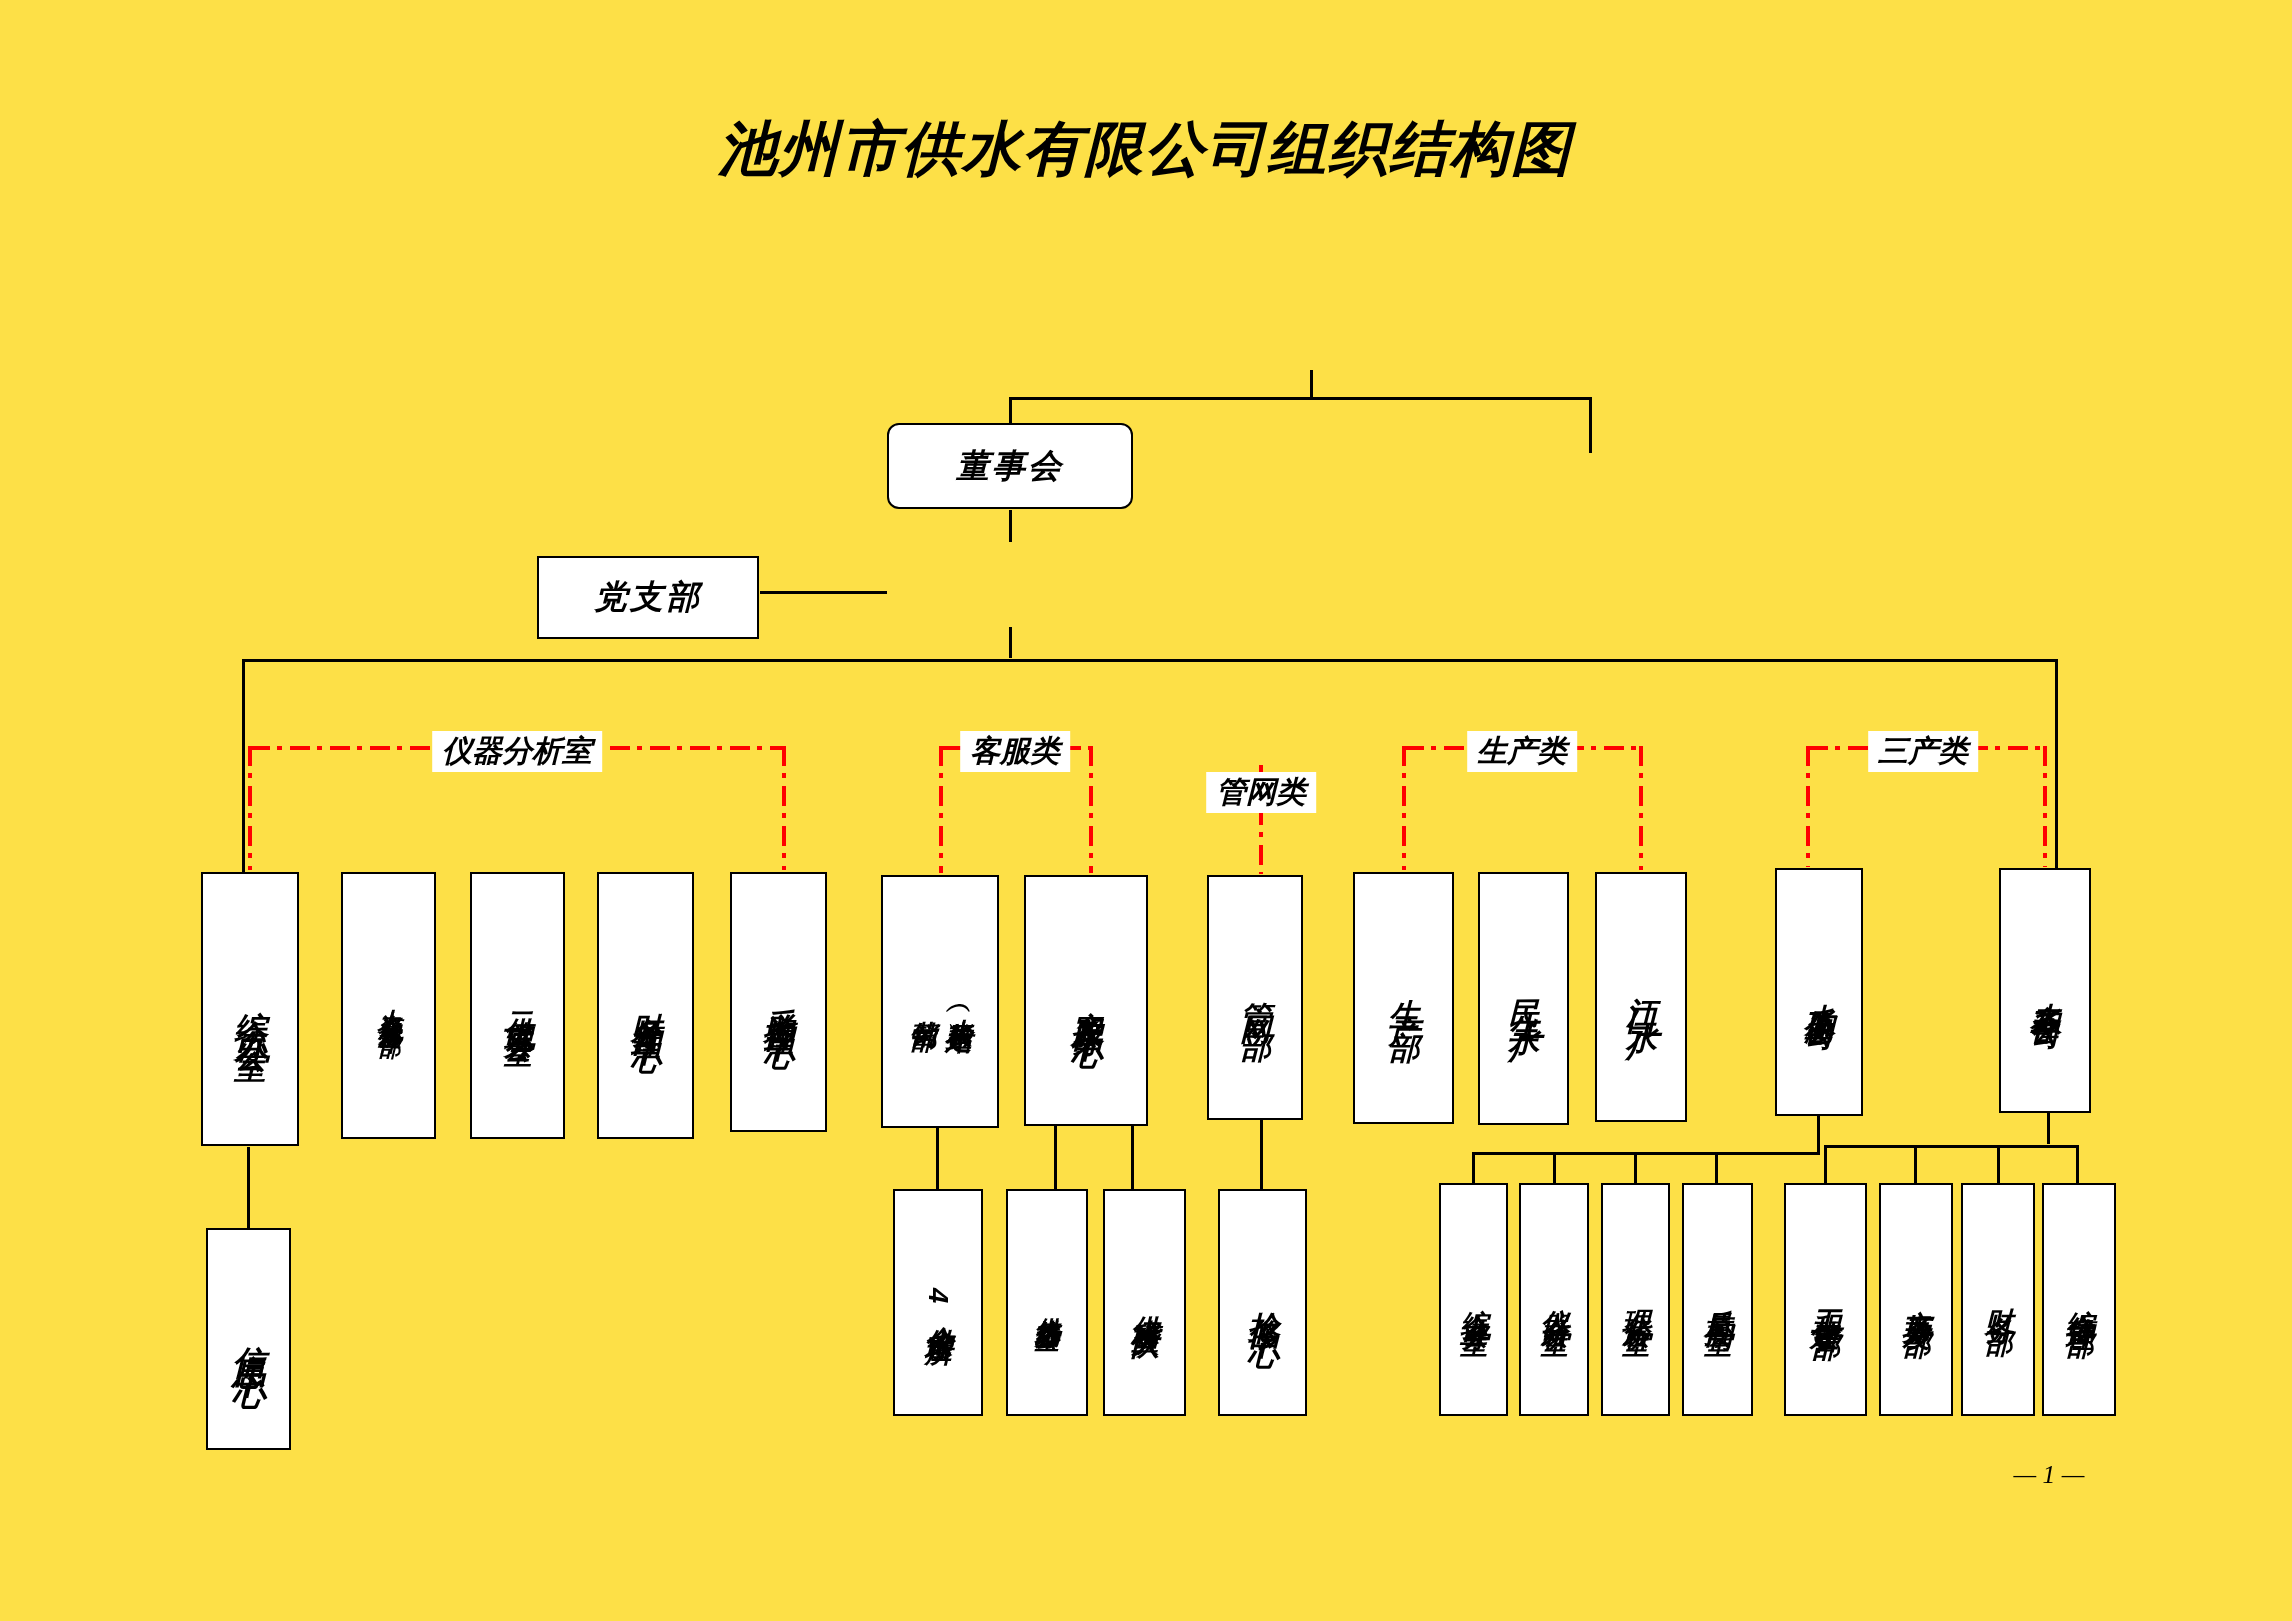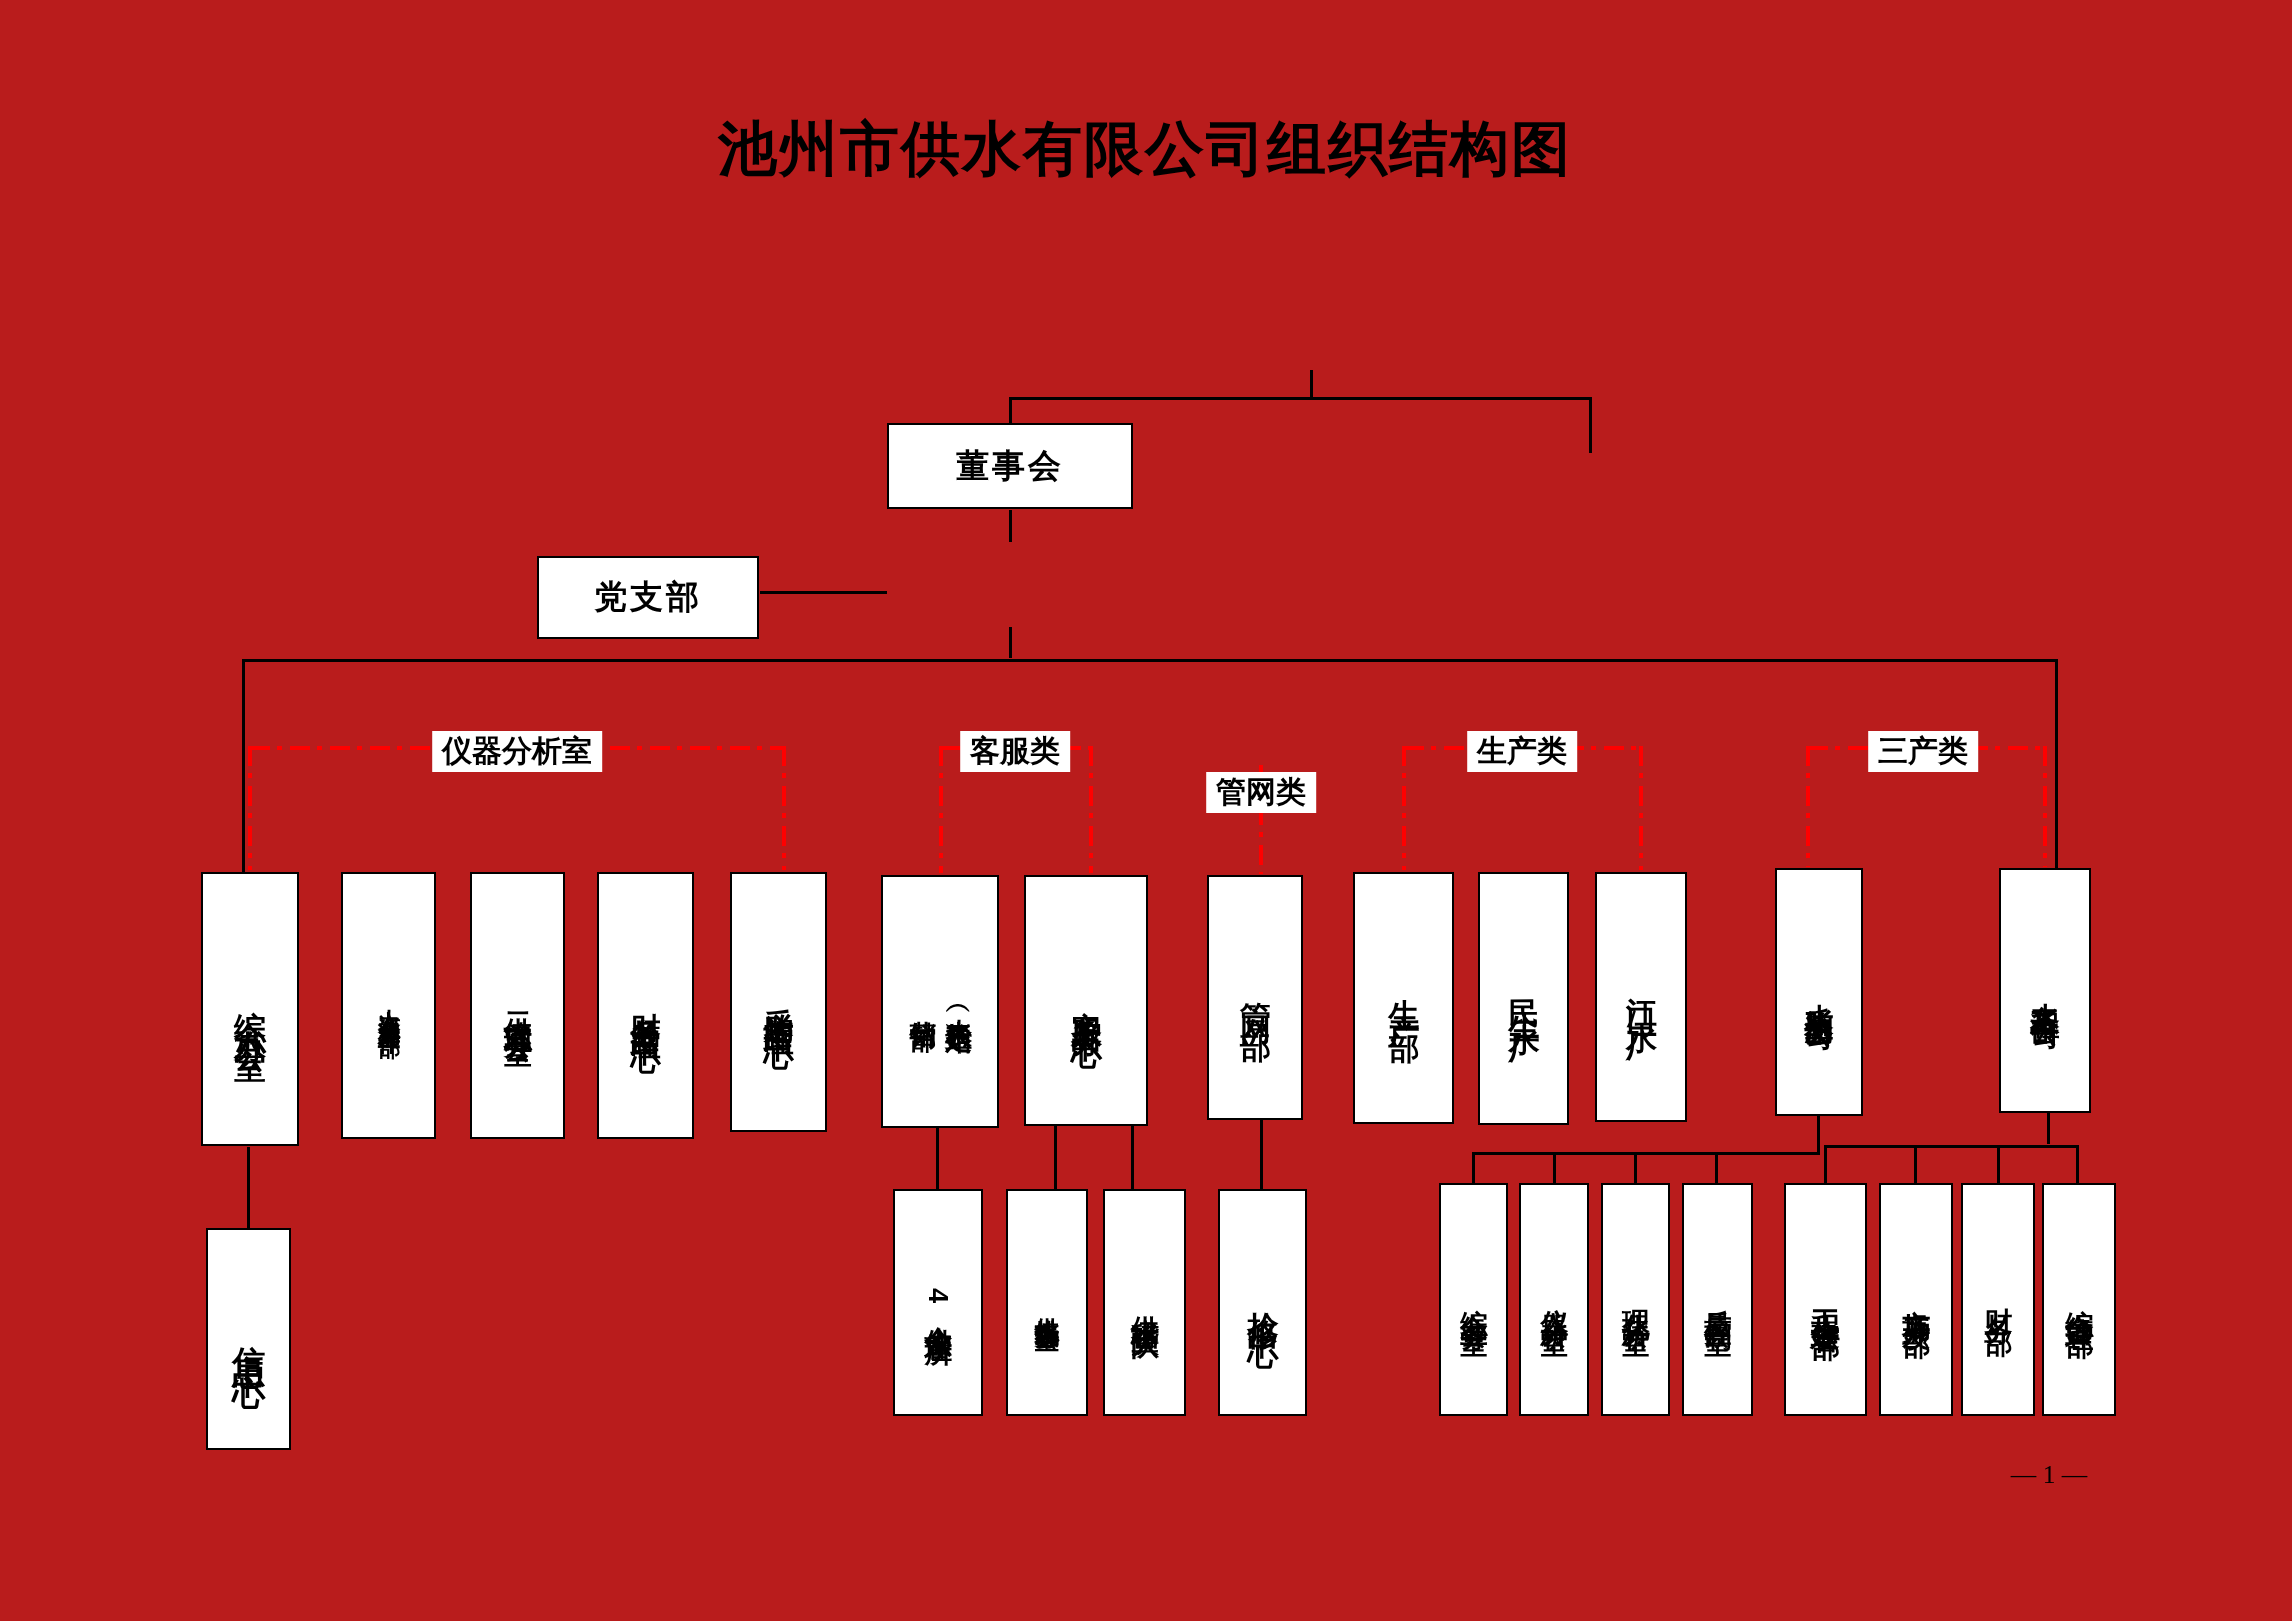--- a/index.html
+++ b/index.html
@@ -1,17 +1,17 @@
 <!DOCTYPE html>
 <html><head>
 <meta charset="utf-8">
 <style>
   html,body{margin:0;padding:0;background:#fff;}
-  #canvas{position:relative;width:2293px;height:1621px;background:#b91c1c;overflow:hidden;
-          font-family:"Liberation Sans",sans-serif;}
+  #canvas{position:relative;width:2293px;height:1621px;background:#fde047;overflow:hidden;
+          font-family:"Liberation Sans",sans-serif;font-style:italic;}
   .title{position:absolute;transform:translateX(-50%);font-family:"Liberation Serif",serif;
          font-weight:bold;font-size:59px;letter-spacing:2px;color:#000;white-space:nowrap;}
   .box{position:absolute;border:2.9px solid #000;background:#fff;box-sizing:border-box;
        display:flex;align-items:center;justify-content:center;color:#000;}
   .hlabel{font-weight:bold;font-size:33px;letter-spacing:2.9px;white-space:nowrap;}
   .v{writing-mode:vertical-rl;text-orientation:mixed;font-weight:bold;white-space:pre-line;
      text-align:center;line-height:1.35;}
   .ln{position:absolute;background:#000;}
   .rh{position:absolute;height:3.9px;
       background:repeating-linear-gradient(90deg,#f00 0 19.6px,transparent 19.6px 27.4px,#f00 27.4px 32px,transparent 32px 40px);}
@@ -22,21 +22,21 @@
   .pagenum{position:absolute;transform:translateX(-50%);font-family:"Liberation Serif",serif;
        font-size:25.5px;color:#000;white-space:nowrap;}
 </style>
 </head>
 <body>
 
 <div id="canvas">
 
   <div class="title" style="left:1145px;top:110px;">池州市供水有限公司组织结构图</div>
 
-  <div class="box" style="left:887px;top:423px;width:246px;height:86px;">
+  <div class="box" style="left:887px;top:423px;width:246px;height:86px;border-radius:12px;">
     <span class="hlabel">董事会</span>
   </div>
   <div class="box" style="left:537px;top:556px;width:222px;height:83px;text-align:center;">
     <span class="hlabel">党支部</span>
   </div>
 
   <div class="ln" style="left:1310px;top:370px;width:2.9px;height:27.4px;"></div>
   <div class="ln" style="left:1009px;top:397px;width:582px;height:2.9px;"></div>
   <div class="ln" style="left:1009px;top:397px;width:2.9px;height:26.5px;"></div>
   <div class="ln" style="left:1589px;top:397px;width:2.9px;height:56px;"></div>

